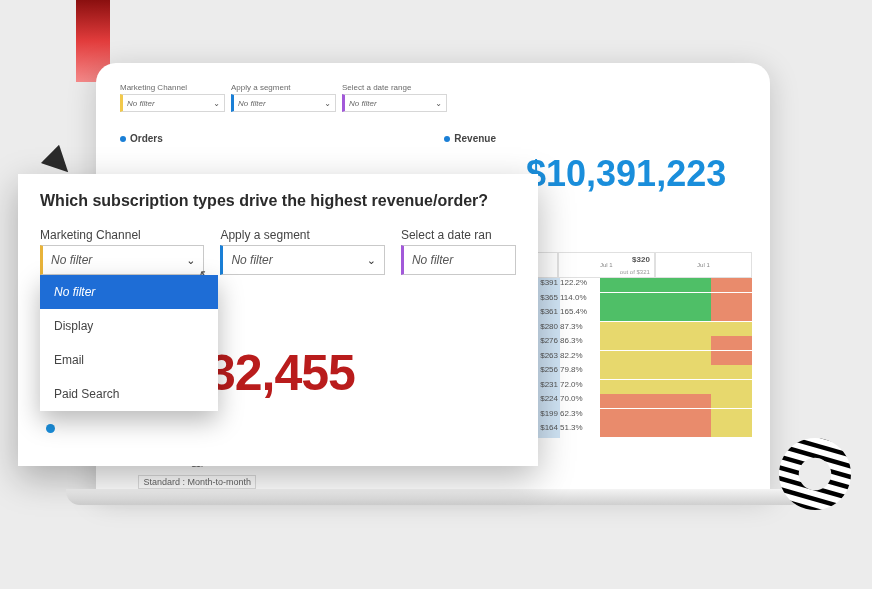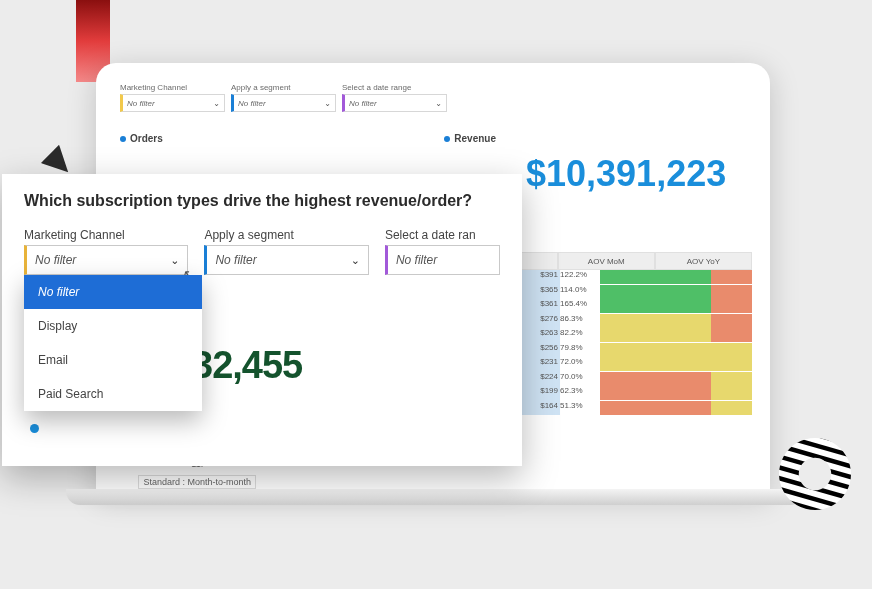--- a/index.html
+++ b/index.html
@@ -42,40 +42,40 @@
   .lt-row .c5 { width:70px; }
   .lt-row .c6 { flex:1; }
   .heat-g { background:#4fbf67; height:14px; }
   .heat-y { background:#e7d86d; height:14px; }
   .heat-r { background:#e98b6c; height:14px; }
 
   .laptop-leftrow { position:absolute; left:30px; top:396px; font-size:9px; color:#666; display:flex; gap:6px; align-items:center;flex-direction:column; }
   .laptop-leftrow .tag { border:1px solid #ddd; padding:1px 4px; }
 
   
-  .panel { position:absolute; left:2px; top:174px; width:520px; background:#fff; padding:18px 22px 24px 22px; box-shadow:0 12px 34px rgba(0,0,0,0.28); z-index:6; }
+  .panel { position:absolute; left:18px; top:174px; width:520px; background:#fff; padding:18px 22px 24px 22px; box-shadow:0 12px 34px rgba(0,0,0,0.28); z-index:6; }
   .panel h2 { font-size:16px; font-weight:700; color:#2b2b2b; }
 
   .filters { display:flex; gap:16px; margin-top:18px; }
   .filter { flex:1; display:flex; flex-direction:column; gap:3px; }
   .filter:nth-child(2) { flex:1; }
   .filter:nth-child(3) { flex:0.7; }
   .flabel { font-size:12px; color:#444; }
   .fsel { height:30px; border:1px solid #c9c9c9; border-left:3px solid; display:flex; align-items:center; justify-content:space-between; padding:0 8px; font-size:12px; font-style:italic; color:#555; background:#fff; position:relative; }
   .fsel.c1 { border-left-color:#e8b33a; }
   .fsel.c2 { border-left-color:#1a7fd6; }
   .fsel.c3 { border-left-color:#a259d9; }
   .chev-sm { font-style:normal; color:#333; font-size:11px; }
   .cursor { position:absolute; right:-5px; bottom:-8px; font-size:13px; }
 
   .dropdown { position:absolute; left:22px; top:101px; width:178px; background:#fff; box-shadow:0 10px 24px rgba(0,0,0,0.28); z-index:10; }
   .dd-item { padding:10px 14px; font-size:12px; color:#444; }
   .dd-item.active { background:#1e6dd6; color:#fff; font-style:italic; }
 
-  .big-num { position:absolute; left:190px; top:170px; font-size:38px; font-weight:600; color:#14532d; letter-spacing:-1px; }
+  .big-num { position:absolute; left:190px; top:170px; font-size:50px; font-weight:600; color:#b91c1c; letter-spacing:-1px; }
 
   .sub-types { position:absolute; left:28px; top:250px; display:flex; align-items:center; gap:10px; font-size:14px; font-weight:700; color:#333; }
   .bullet2 { width:9px; height:9px; border-radius:50%; background:#1a8edb; }
 
   
   .torus { position:absolute; right:12px; bottom:70px; width:90px; height:90px; z-index:8; }
   .torus svg { width:100%; height:100%; }
 </style>
 </head>
 <body>
@@ -114,24 +114,33 @@
         <span>Orders</span>
       </div>
     <div class="kpi-title" style="margin-right:250px;">
         <span class="bullet"></span>
         <span>Revenue</span>
       </div>
   </div>
   <div class="revenue-big">$10,391,223</div>
 
   <div class="laptop-table">
-    <div class="lt-head">
-      <div class="col" style="flex:1.3">AOV</div>
-      <div class="col">AOV MoM</div>
-      <div class="col">AOV YoY</div>
+    <div class="lt-sub">
+      <div class="col" style="flex:1.3">
+          <span>$10,391,223</span>
+          <span style="font-size:6px;color:#999">of $10,534,712</span>
+        </div>
+      <div class="col" style="position:relative;">
+          <span style="font-size:6px;color:#888">Jul 1</span>
+          <span style="position:absolute;right:4px;top:2px;font-weight:600">$320</span>
+          <span style="position:absolute;right:4px;bottom:2px;font-size:6px;color:#999">out of $321</span>
+        </div>
+      <div class="col">
+          <span style="font-size:6px;color:#888">Jul 1</span>
+        </div>
     </div>
     <div id="tbody">
         <div class="lt-row">
           <div class="c1">4,789</div>
           <div class="c2">6.2%</div>
           <div class="c3">$391</div>
           <div class="c4">122.2%</div>
           <div class="c5">
             <div class="heat-g"></div>
           </div>
@@ -157,20 +166,33 @@
           <div class="c1">8,234</div>
           <div class="c2">2.0%</div>
           <div class="c3">$361</div>
           <div class="c4">165.4%</div>
           <div class="c5">
             <div class="heat-g"></div>
           </div>
           <div class="c6" style="display:flex;">
             <div class="heat-g" style="flex:1"></div>
             <div class="heat-r" style="flex:1"></div>
+          </div>
+        </div>
+        <div class="lt-row">
+          <div class="c1">7,037</div>
+          <div class="c2">16.7%</div>
+          <div class="c3">$280</div>
+          <div class="c4">87.3%</div>
+          <div class="c5">
+            <div class="heat-y"></div>
+          </div>
+          <div class="c6" style="display:flex;">
+            <div class="heat-y" style="flex:1"></div>
+            <div class="heat-y" style="flex:1"></div>
           </div>
         </div>
         <div class="lt-row">
           <div class="c1">3,094</div>
           <div class="c2">11.5%</div>
           <div class="c3">$276</div>
           <div class="c4">86.3%</div>
           <div class="c5">
             <div class="heat-y"></div>
           </div>

